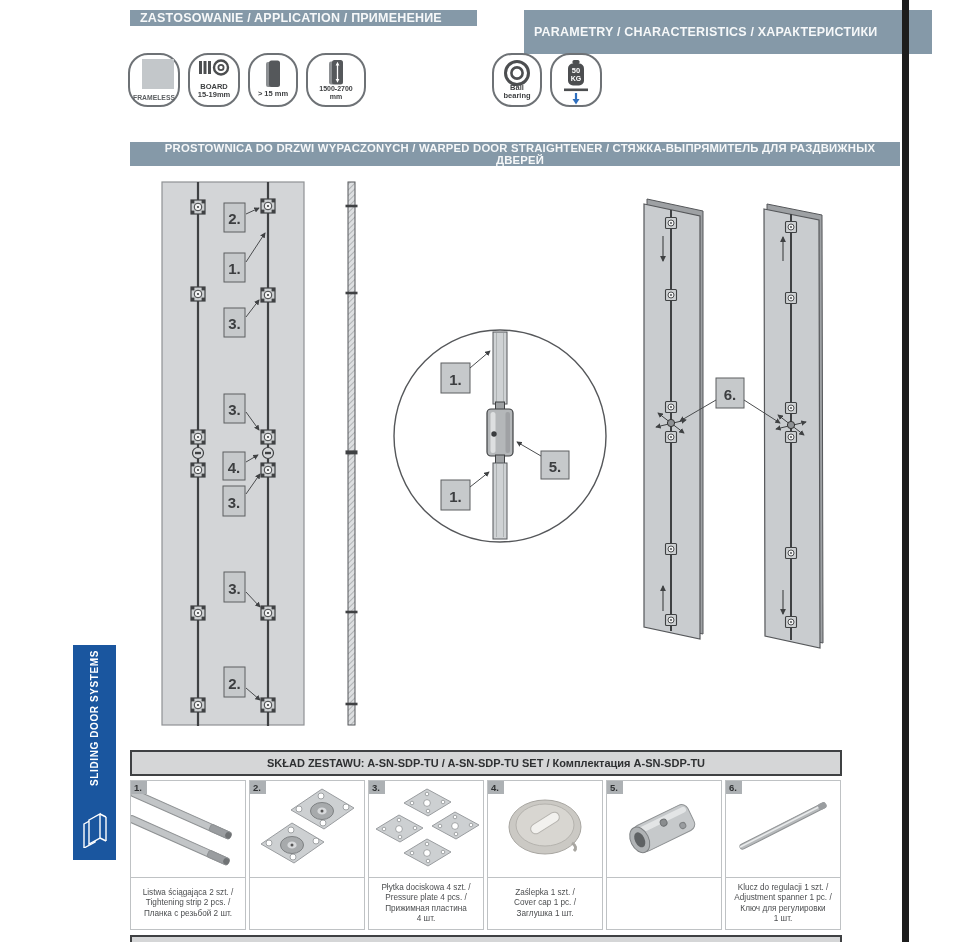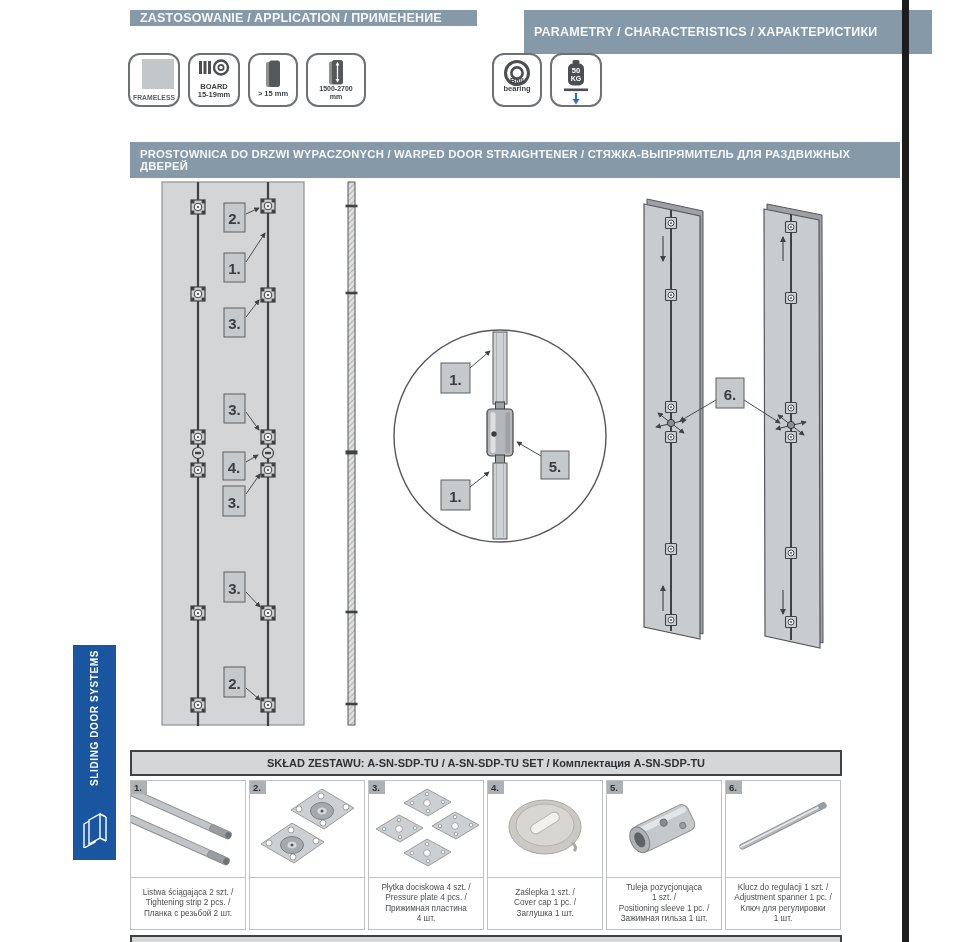--- a/index.html
+++ b/index.html
@@ -2,21 +2,21 @@
 <html><head>
 <meta charset="utf-8">
 <style>
   html,body{margin:0;padding:0;background:#fff;}
   .page{position:relative;width:978px;height:942px;background:#ffffff;overflow:hidden;
         font-family:"Liberation Sans",sans-serif;}
   
   .bar{position:absolute;background:#8599a8;color:#f6f8f9;font-weight:700;font-size:12.5px;
        letter-spacing:.2px;display:flex;align-items:center;padding-left:10px;box-sizing:border-box;}
   
-  .ibox{position:absolute;top:53px;height:54px;border:2px solid #6e7276;border-radius:12px;
+  .ibox{position:absolute;top:53px;height:54px;border:2px solid #6e7276;border-radius:20px;
         background:#fff;box-sizing:border-box;}
   .ibox .lbl{position:absolute;left:0;right:0;bottom:3px;text-align:center;font-size:7.5px;
         font-weight:700;color:#3f4143;white-space:pre-line;line-height:1.15;}
   .ibox .lbl.small{font-size:6.8px;color:#5d6063;}
   .ibox .icn{position:absolute;left:0;right:0;top:4px;display:flex;justify-content:center;}
   .frameless-sq{position:absolute;top:4px;right:4px;width:32px;height:30px;background:#c3c7ca;}
   
   .banner{position:absolute;left:73px;top:645px;width:43px;height:215px;background:#1a569f;}
   .banner .vtext{position:absolute;top:8px;left:0;right:0;height:130px;display:flex;
         align-items:center;justify-content:center;}
@@ -268,40 +268,40 @@
 mm</div>
   </div>
 
   <div class="ibox" style="left:492px;width:50px;">
     <div class="icn">
       <svg width="32" height="30" viewBox="0 0 32 30">
         <circle cx="16" cy="14" r="11.5" fill="none" stroke="#4c4e50" stroke-width="3"></circle>
         <circle cx="16" cy="14" r="5.6" fill="none" stroke="#4c4e50" stroke-width="2.6"></circle>
       </svg>
     </div>
-    <div class="lbl" style="bottom:11px;">Ball
+    <div class="lbl" style="bottom:4px;">Ball
 bearing</div>
   </div>
   <div class="ibox" style="left:550px;width:52px;">
     <div class="icn">
       <svg width="32" height="46" viewBox="0 0 32 46">
         <rect x="12.5" y="1" width="7" height="4" rx="1.5" fill="#4c4e50"></rect>
         <rect x="8" y="4.5" width="16" height="22" rx="5" fill="#4c4e50"></rect>
         <text x="16" y="14" text-anchor="middle" font-size="7.5" font-weight="bold" fill="#fff">50</text>
         <text x="16" y="22" text-anchor="middle" font-size="7" font-weight="bold" fill="#fff">KG</text>
         <rect x="4" y="29.5" width="24" height="2.6" fill="#4c4e50"></rect>
         <g>
           <line x1="16" y1="34" x2="16" y2="41" stroke="#2f6fbe" stroke-width="2.2"></line>
           <polygon points="12.5,40 19.5,40 16,45.5" fill="#2f6fbe"></polygon>
         </g>
       </svg>
     </div>
   </div>
 
-  <div class="bar" style="left:130px;top:142px;width:770px;height:36px;font-size:11.3px;">PROSTOWNICA DO DRZWI WYPACZONYCH / WARPED DOOR STRAIGHTENER / СТЯЖКА-ВЫПРЯМИТЕЛЬ ДЛЯ РАЗДВИЖНЫХ ДВЕРЕЙ</div>
+  <div class="bar" style="left:130px;top:142px;width:770px;height:24px;font-size:11.3px;text-align:center;">PROSTOWNICA DO DRZWI WYPACZONYCH / WARPED DOOR STRAIGHTENER / СТЯЖКА-ВЫПРЯМИТЕЛЬ ДЛЯ РАЗДВИЖНЫХ ДВЕРЕЙ</div>
 
   <div class="banner">
     <div class="vtext">
         <span>SLIDING DOOR SYSTEMS</span>
       </div>
     <div class="logo">
       <svg width="30" height="38" viewBox="0 0 30 38">
         <polygon points="4,14 15,8 15,32 4,38" fill="none" stroke="#fff" stroke-width="1.4"></polygon>
         <polygon points="9,10 20,4 20,28 9,34" fill="#1a569f" stroke="#fff" stroke-width="1.4"></polygon>
         <line x1="20" y1="4" x2="26" y2="7" stroke="#fff" stroke-width="1.4"></line>
@@ -430,24 +430,20 @@
         <g transform="translate(57,47) rotate(-26)">
           <rect x="-30" y="-14" width="60" height="28" rx="7" fill="#c6c9cb" stroke="#8f9294"></rect>
           <rect x="-24" y="-11" width="52" height="6" rx="3" fill="#e6e8e9" opacity="0.9"></rect>
           <ellipse cx="-27" cy="0" rx="9" ry="13.5" fill="#b0b3b5" stroke="#7e8183"></ellipse>
           <ellipse cx="-27" cy="0" rx="4.8" ry="8" fill="#5f6264"></ellipse>
           <circle cx="2" cy="-5" r="3.4" fill="#8a8d8f" stroke="#6b6e70"></circle>
           <circle cx="18" cy="6" r="3" fill="#9a9da0" stroke="#7e8183"></circle>
         </g>
       </svg>
     </div>
-    <div class="cap">Tuleja pozycjonująca
-1 szt. /
-Positioning sleeve 1 pc. /
-Зажимная гильза 1 шт.</div>
   </div>
 
   <div class="cell" style="left:725px;">
     <div class="num">6.</div>
     <div class="photo">
       <svg width="114" height="95" viewBox="0 0 114 95">
         <g transform="translate(57,45) rotate(-27)">
           <rect x="-48" y="-2.6" width="96" height="5.2" rx="2.6" fill="#b7babc" stroke="#8f9294"></rect>
           <rect x="-48" y="-1.6" width="96" height="1.7" rx="0.8" fill="#e8eaeb"></rect>
           <rect x="40" y="-3.2" width="8" height="6.4" rx="2" fill="#9a9da0"></rect>

